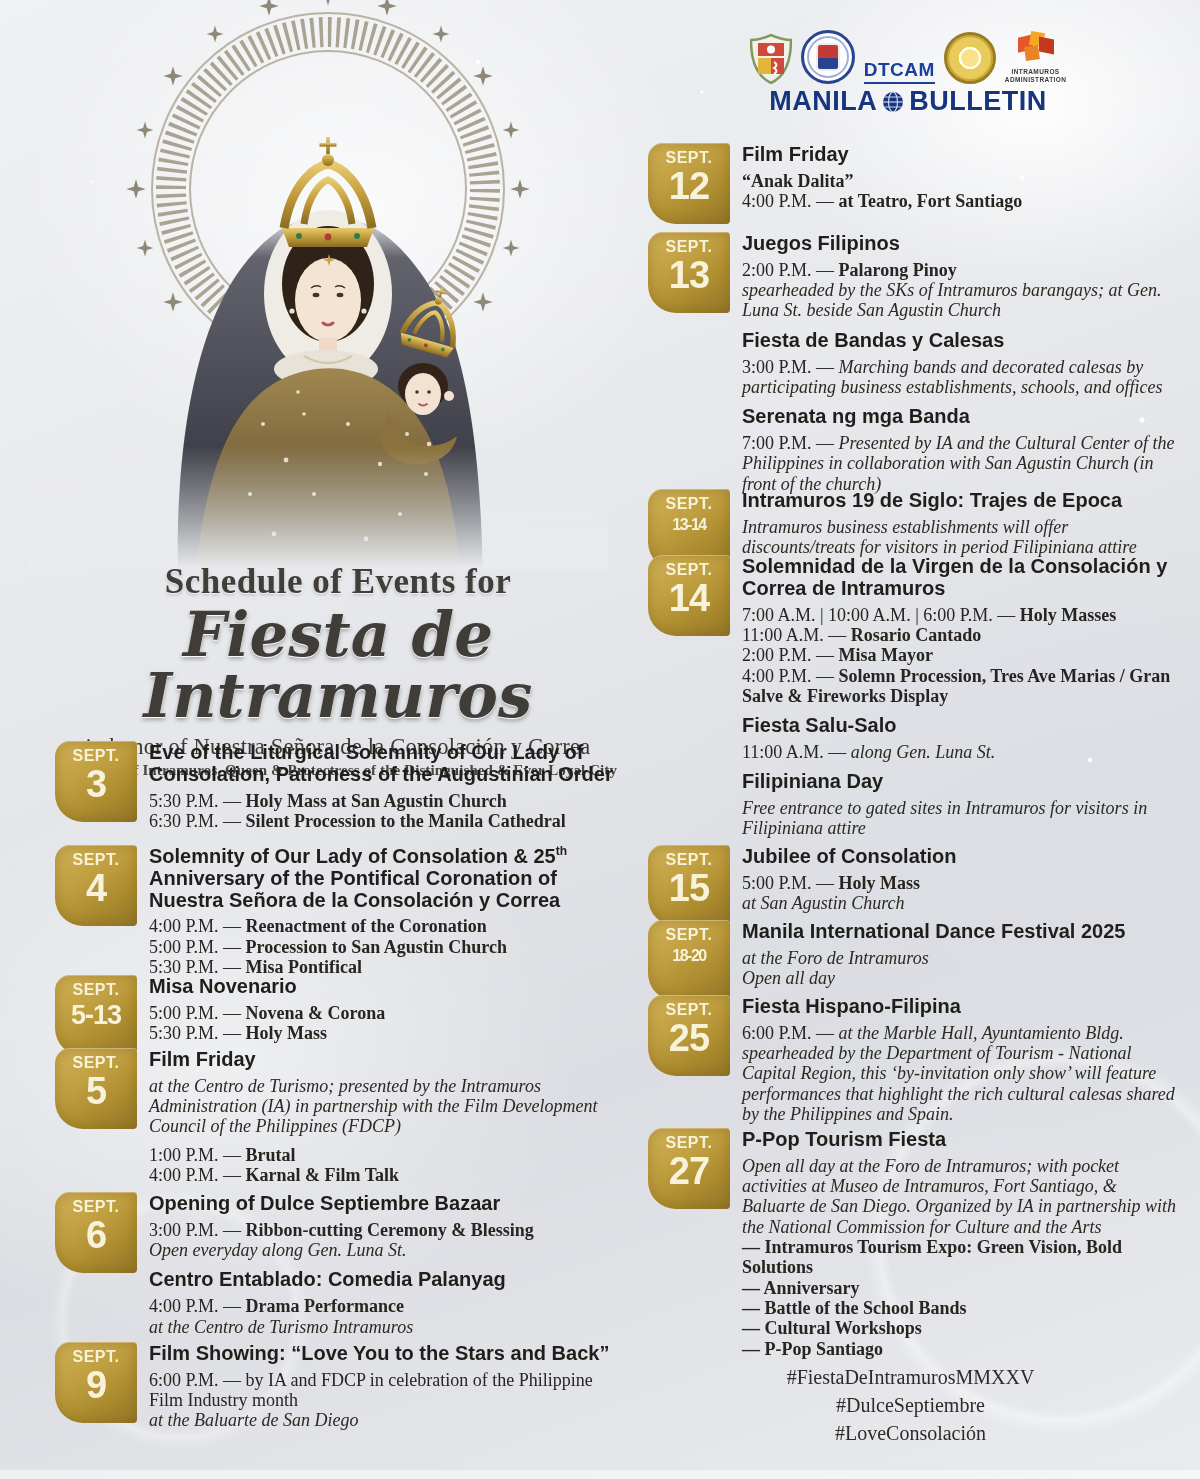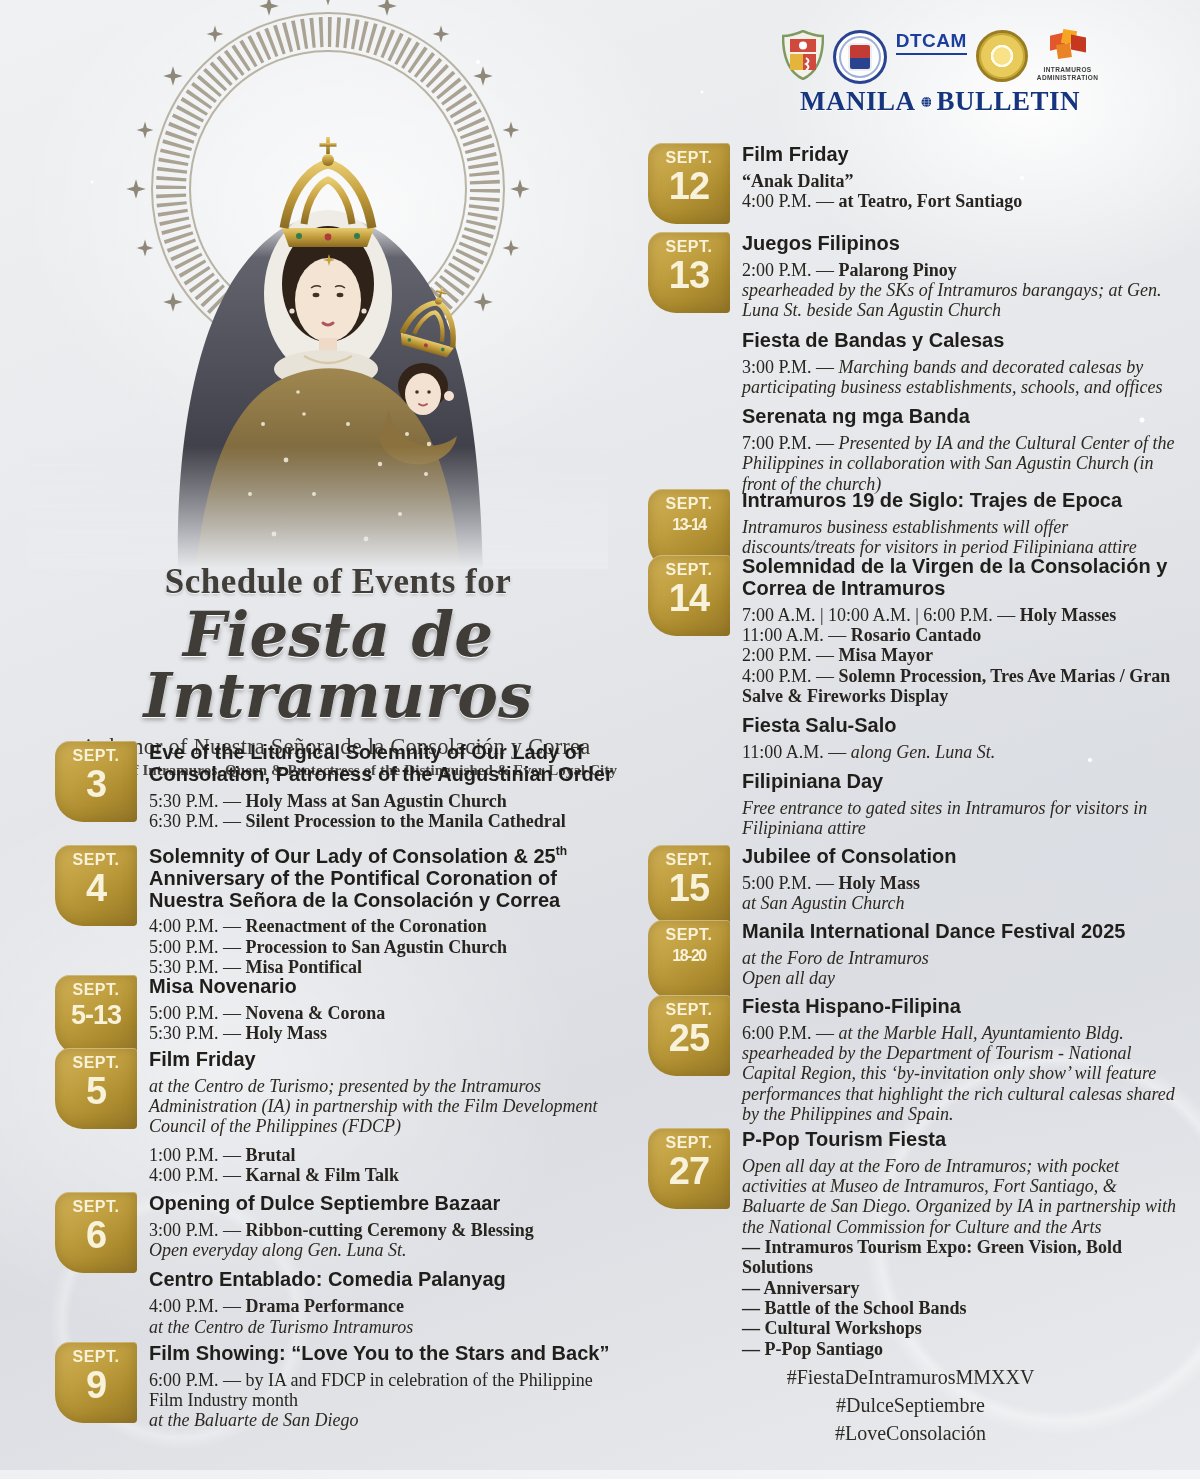--- a/index.html
+++ b/index.html
@@ -15,38 +15,38 @@
       radial-gradient(4px 4px at 478px 62px,#fff 40%,transparent 60%),
       radial-gradient(circle 300px at 1060px 1240px, transparent 57%, rgba(255,255,255,.38) 60%, transparent 65%),
       radial-gradient(circle 210px at 180px 1320px, transparent 52%, rgba(255,255,255,.3) 56%, transparent 62%),
       radial-gradient(420px 300px at 86% 7%, rgba(255,255,255,.95), rgba(255,255,255,0) 62%),
       radial-gradient(520px 420px at 30% 14%, rgba(255,255,255,.75), rgba(255,255,255,0) 65%),
       radial-gradient(560px 430px at 18% 72%, rgba(255,255,255,.5), rgba(255,255,255,0) 65%),
       radial-gradient(640px 480px at 92% 58%, rgba(219,222,228,.9), rgba(219,222,228,0) 70%),
       linear-gradient(160deg,#f0f1f3 0%,#e6e8eb 38%,#dbdde2 68%,#e9ebee 100%);
   }
   
-  .logos-row{position:absolute;left:800px;top:30px;width:280px;display:flex;align-items:flex-start;justify-content:center;gap:9px;}
+  .logos-row{position:absolute;left:768px;top:30px;width:280px;display:flex;align-items:flex-end;justify-content:center;gap:9px;}
   .logo{flex:0 0 auto;}
   .seal-manila{width:42px;height:50px;}
   .seal-lungsod{width:48px;height:48px;border-radius:50%;background:#fdfdfd;border:3px solid #2a4390;box-shadow:inset 0 0 0 3px #fff, inset 0 0 0 5px #9fb0d8;display:flex;align-items:center;justify-content:center;}
   .seal-lungsod .core{width:20px;height:24px;background:linear-gradient(#c23b35 55%,#2a4390 55%);border-radius:2px;box-shadow:0 0 0 2px #eee;}
   .dtcam{font-family:"Liberation Sans",sans-serif;font-weight:900;font-size:19px;letter-spacing:.5px;color:#1c3f9e;border-bottom:2px solid #1c3f9e;padding-bottom:1px;}
   .seal-dot{width:46px;height:46px;border-radius:50%;border:3px solid #9a7d22;background:radial-gradient(circle,#f8e187 0 26%,#fffbe8 27% 34%,#e9cb5b 35% 100%);box-shadow:inset 0 0 0 2px #c7a938;}
   .ia{display:flex;flex-direction:column;align-items:center;gap:2px;}
   .ia-mark{position:relative;width:40px;height:34px;}
   .ia-mark i{position:absolute;display:block;}
   .ia-mark .c1{left:2px;top:4px;width:15px;height:15px;background:#e2572b;transform:skewY(-14deg);}
   .ia-mark .c2{left:14px;top:0;width:14px;height:14px;background:#f5a623;transform:rotate(10deg);}
   .ia-mark .c3{left:23px;top:6px;width:15px;height:15px;background:#c6371f;transform:skewY(12deg);}
   .ia-mark .c4{left:9px;top:14px;width:14px;height:14px;background:#e98325;transform:rotate(-8deg);}
   .ia-text{font-family:"Liberation Sans",sans-serif;font-size:6.5px;font-weight:700;letter-spacing:.4px;color:#3a3a3a;text-align:center;line-height:1.25;}
   .brand{position:absolute;left:768px;top:86px;width:280px;display:flex;align-items:center;justify-content:center;gap:5px;
-    font-family:Liberation Serif, serif;font-weight:900;font-size:27px;letter-spacing:.5px;color:#16357e;
-    text-shadow:0 1px 0 rgba(255,255,255,.7);margin-left:32px;}
+    font-family:Liberation Sans, sans-serif;font-weight:900;font-size:27px;letter-spacing:.5px;color:#16357e;
+    text-shadow:0 1px 0 rgba(255,255,255,.7);}
   .globe{width:22px;height:22px;display:inline-block;}
   
   .title-block{position:absolute;left:38px;top:562px;width:600px;text-align:center;}
   .t1{font-size:35px;font-weight:700;color:#413e3a;letter-spacing:.5px;text-shadow:0 1px 1px rgba(255,255,255,.85),0 2px 3px rgba(70,70,70,.3);}
   .t2{font-family:"DejaVu Serif","Liberation Serif",serif;font-style:italic;font-weight:700;font-size:61px;line-height:1.0;margin-top:2px;color:#403d38;text-shadow:0 1px 0 rgba(255,255,255,.9),0 3px 4px rgba(50,50,50,.38);}
   .t3{font-size:22.5px;color:#3b3833;margin-top:8px;letter-spacing:.2px;}
   .t4{font-size:15px;font-weight:700;color:#454440;margin-top:2px;letter-spacing:.1px;}
   
   .event{position:absolute;display:flex;gap:12px;align-items:flex-start;}
   .event.left{left:55px;width:568px;}

